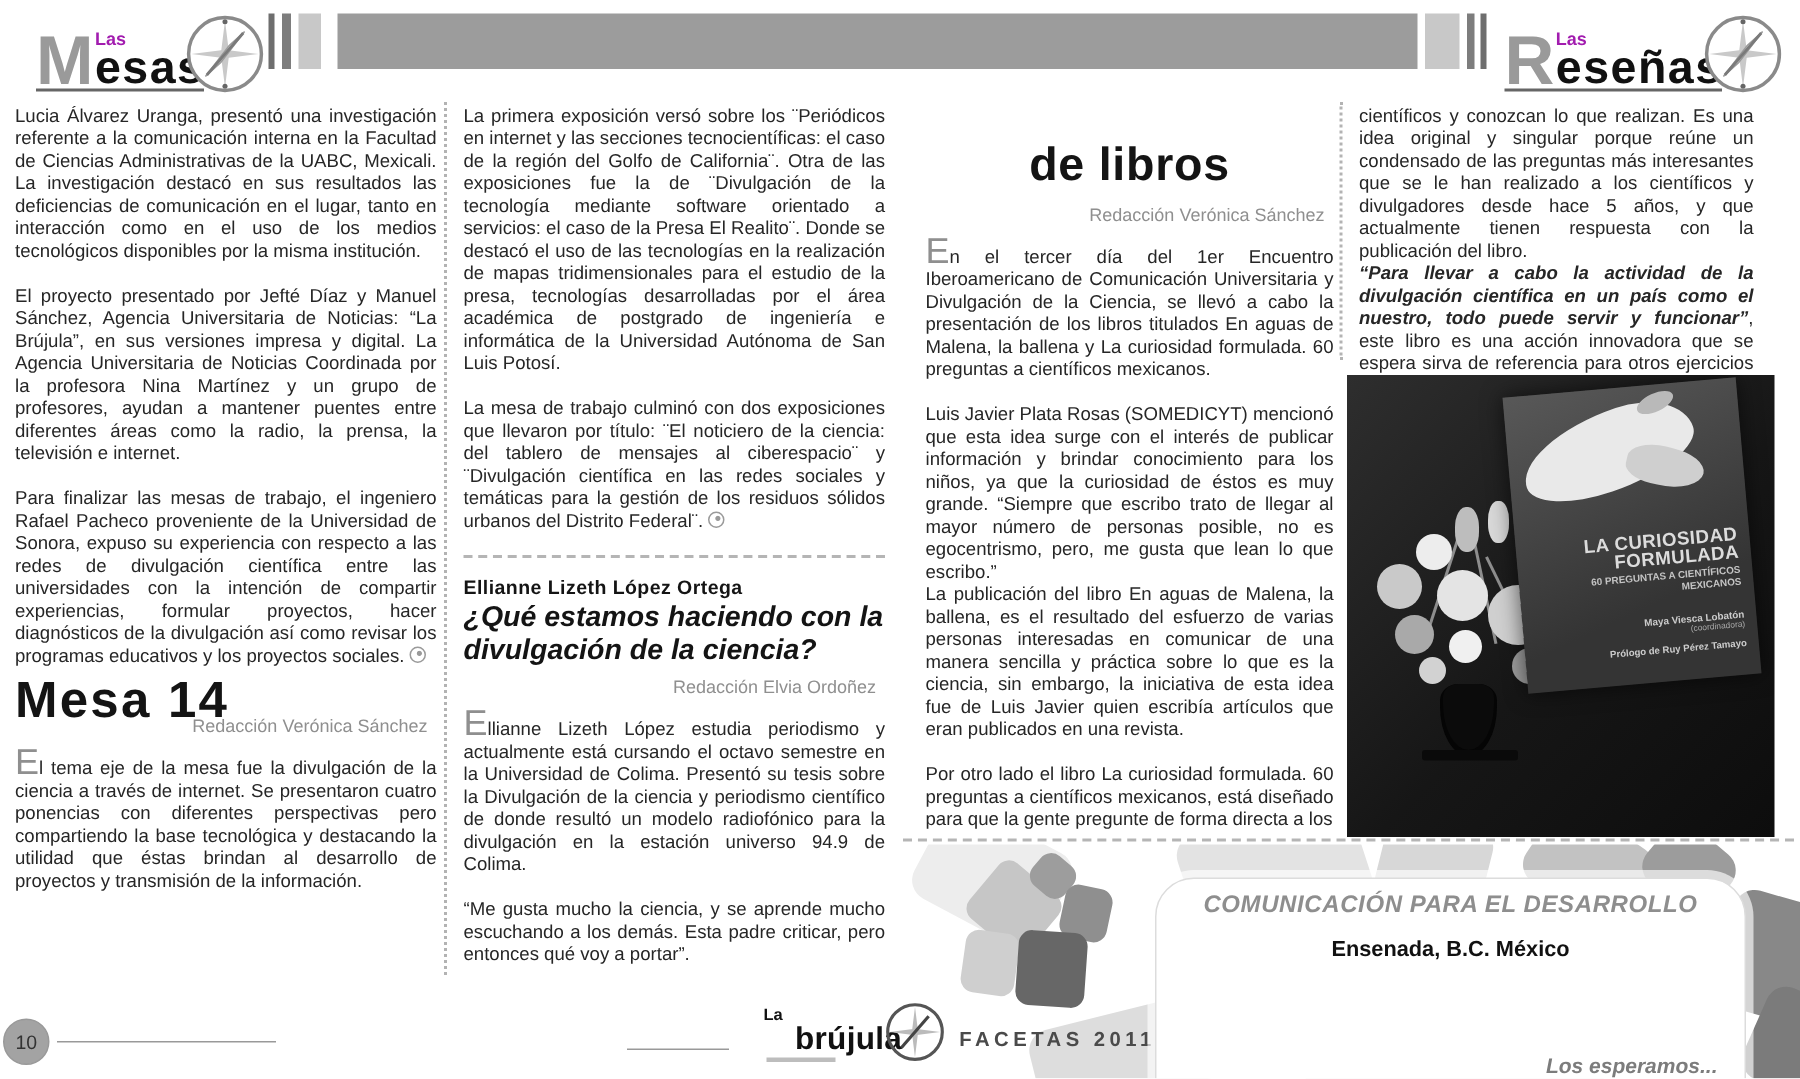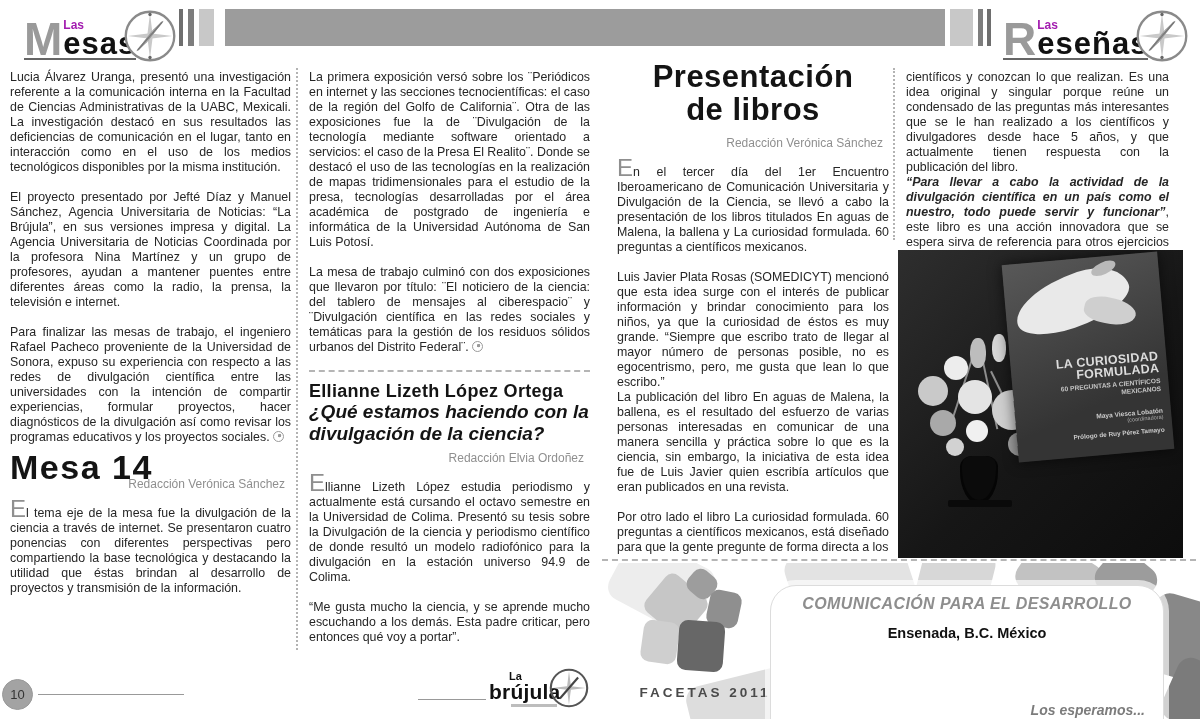--- a/index.html
+++ b/index.html
@@ -23,21 +23,21 @@
   .col{position:absolute;top:70px;font-size:12.4px;line-height:15px;text-align:justify;color:#262626;}
   .col p{margin:0 0 15px 0;}
   .col p.tight{margin:0;}
   #col1{left:10px;width:281px;}
   #col2{left:309px;width:281px;}
   #col3{left:617px;width:272px;top:60px;}
   #col4{left:906px;width:263px;}
   .dropcap{font-size:24px;line-height:14px;color:#8f8f8f;}
   .byline{font-size:12px;color:#8f8f8f;text-align:right;margin:0 6px 10px 0;}
   .mesa-title{font-size:34px;font-weight:bold;letter-spacing:1.5px;color:#141414;margin:12px 0 2px 0;text-align:left;}
-  .ell-heading{font-size:18px;font-weight:bold;color:#141414;margin:0 0 2px 0;text-align:left;letter-spacing:.3px;}
+  .ell-heading{font-size:13px;font-weight:bold;color:#141414;margin:0 0 2px 0;text-align:left;letter-spacing:.3px;}
   .ell-sub{font-size:19px;font-weight:bold;font-style:italic;color:#141414;line-height:22px;margin:2px 0 6px 0;text-align:left;}
   .pres-title{font-size:31px;font-weight:bold;letter-spacing:.5px;color:#141414;text-align:center;line-height:33px;margin:0 0 10px 0;}
   .bq{font-weight:bold;font-style:italic;}
   .divider-dash{border-top:2px dashed #b5b5b5;margin:14px 0 12px 0;}
   .vdots{position:absolute;border-left:2px dotted #b3b3b3;}
   .endmark{display:inline-block;width:9px;height:9px;border:1px solid #9a9a9a;border-radius:50%;
            margin-left:3px;vertical-align:-1px;
            background:radial-gradient(circle at 62% 40%,#9a9a9a 0 1.4px,transparent 2px);}
 
   
@@ -86,21 +86,21 @@
   .card-closing{position:absolute;right:18px;top:116px;font-size:14px;font-weight:bold;font-style:italic;color:#7c7c7c;}
 
   
   .pgnum{position:absolute;left:2px;top:679px;width:29px;height:29px;border:1.5px solid #999;border-radius:50%;
          background:#a3a3a3;text-align:center;line-height:29px;font-size:13px;color:#333;}
   .pgline1{position:absolute;left:38px;top:694px;width:146px;border-top:1.5px solid #999;}
   .pgline2{position:absolute;left:418px;top:699px;width:68px;border-top:1.5px solid #999;}
   .brujula{position:absolute;left:489px;top:667px;display:flex;align-items:flex-end;}
   .bj-text{display:flex;flex-direction:column;}
   .bj-la{font-size:11px;font-weight:bold;color:#111;margin-left:20px;line-height:11px;}
-  .bj-word{font-size:21px;font-weight:bold;color:#111;line-height:20px;letter-spacing:.2px;}
+  .bj-word{font-size:21px;font-weight:bold;color:#111;line-height:20px;letter-spacing:.2px;margin-left:41px;}
   .bj-tag{width:46px;height:3px;background:#bdbdbd;margin:2px 0 2px 22px;}
   .bj-compass{margin-left:-12px;margin-bottom:-4px;}
 </style>
 </head>
 <body>
 
 <div id="page">
 
   <div class="logo logo-mesas">
     <div class="logo-text">
@@ -169,21 +169,21 @@
     <p><span>La mesa de trabajo culminó con dos exposiciones que llevaron por título: ¨El noticiero de la ciencia: del tablero de mensajes al ciberespacio¨ y ¨Divulgación científica en las redes sociales y temáticas para la gestión de los residuos sólidos urbanos del Distrito Federal¨.</span><span class="endmark"></span></p>
     <div class="divider-dash"></div>
     <h3 class="ell-heading">Ellianne Lizeth López Ortega</h3>
     <div class="ell-sub">¿Qué estamos haciendo con la divulgación de la ciencia?</div>
     <div class="byline">Redacción Elvia Ordoñez</div>
     <p><span class="dropcap">E</span><span>llianne Lizeth López estudia periodismo y actualmente está cursando el octavo semestre en la Universidad de Colima. Presentó su tesis sobre la Divulgación de la ciencia y periodismo científico de donde resultó un modelo radiofónico para la divulgación en la estación universo 94.9 de Colima.</span></p>
     <p class="tight"><span>“Me gusta mucho la ciencia, y se aprende mucho escuchando a los demás. Esta padre criticar, pero entonces qué voy a portar”.</span></p>
   </div>
 
   <div class="col" id="col3">
-    <h1 class="pres-title"><span>Presentación</span><br><span>de libros</span></h1>
+    <h1 class="pres-title"><br><span>de libros</span></h1>
     <div class="byline">Redacción Verónica Sánchez</div>
     <p><span class="dropcap">E</span><span>n el tercer día del 1er Encuentro Iberoamericano de Comunicación Universitaria y Divulgación de la Ciencia, se llevó a cabo la presentación de los libros titulados En aguas de Malena, la ballena y La curiosidad formulada. 60 preguntas a científicos mexicanos.</span></p>
     <p class="tight"><span>Luis Javier Plata Rosas (SOMEDICYT) mencionó que esta idea surge con el interés de publicar información y brindar conocimiento para los niños, ya que la curiosidad de éstos es muy grande. “Siempre que escribo trato de llegar al mayor número de personas posible, no es egocentrismo, pero, me gusta que lean lo que escribo.”</span></p>
     <p><span>La publicación del libro En aguas de Malena, la ballena, es el resultado del esfuerzo de varias personas interesadas en comunicar de una manera sencilla y práctica sobre lo que es la ciencia, sin embargo, la iniciativa de esta idea fue de Luis Javier quien escribía artículos que eran publicados en una revista.</span></p>
     <p><span>Por otro lado el libro La curiosidad formulada. 60 preguntas a científicos mexicanos, está diseñado para que la gente pregunte de forma directa a los</span></p>
   </div>
 
   <div class="col" id="col4">
     <p class="tight"><span>científicos y conozcan lo que realizan. Es una idea original y singular porque reúne un condensado de las preguntas más interesantes que se le han realizado a los científicos y divulgadores desde hace 5 años, y que actualmente tienen respuesta con la publicación del libro.</span></p>
     <p><span class="bq">“Para llevar a cabo la actividad de la divulgación científica en un país como el nuestro, todo puede servir y funcionar”</span><span>, este libro es una acción innovadora que se espera sirva de referencia para otros ejercicios y cumpla su cometido.</span><span class="endmark"></span></p>

